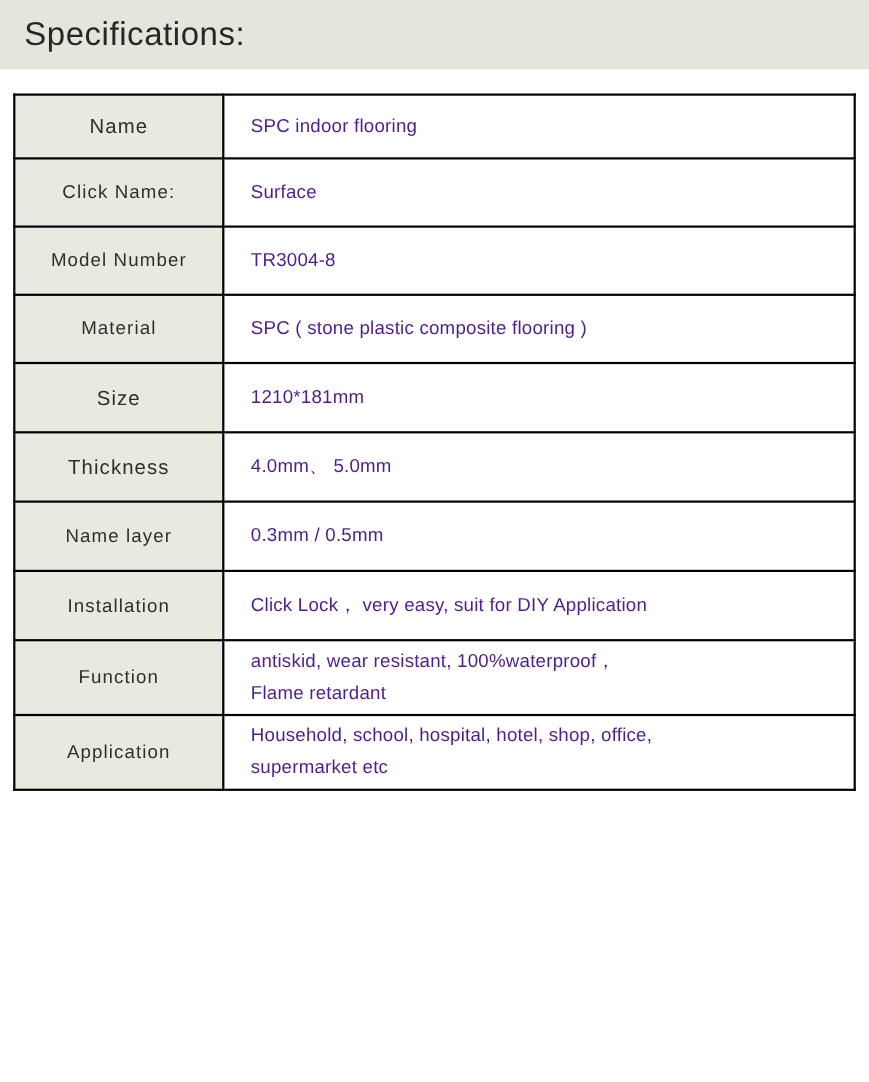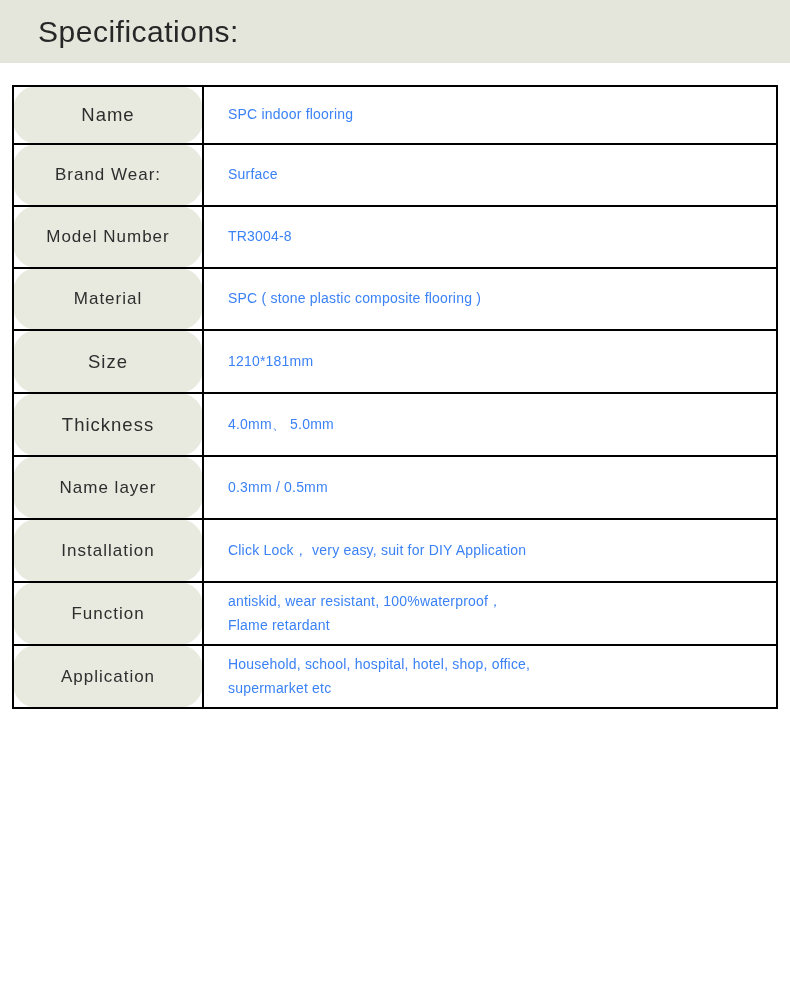--- a/index.html
+++ b/index.html
@@ -14,21 +14,21 @@
   .title-banner {
     width: 790px;
     height: 63px;
     background: #e5e6db;
     display: flex;
     align-items: center;
     box-sizing: border-box;
     padding-left: 22px;
   }
   .title-banner h1 {
-    margin: 16px;
+    margin: 0;
     font-size: 30px;
     font-weight: 500;
     letter-spacing: 0.5px;
     color: #272727;
   }
   .spec-table {
     margin: 22px 0 0 12px;
     width: 766px;
     border-collapse: collapse;
     table-layout: fixed;
@@ -42,28 +42,28 @@
     width: 190px;
     background: #e9eadf;
     text-align: center;
     font-size: 17px;
     letter-spacing: 1px;
     color: #2e2e2e;
     padding: 4px 6px;
   }
   .spec-table td.value-cell {
     background: #ffffff;
-    font-size: 14px;
-    color: #3b82f6;
+    font-size: 17px;
+    color: #4c1d95;
     padding: 4px 10px 4px 24px;
     white-space: pre-line;
     line-height: 1.7;
     letter-spacing: 0.2px;
   }
-  .spec-table tr td { height: 62px; border-radius: 24px; }
+  .spec-table tr td { height: 62px; }
   .spec-table tr:nth-child(1) td { height: 58px; }
   .spec-table tr:nth-child(5) td,
   .spec-table tr:nth-child(6) td,
   .spec-table tr:nth-child(7) td,
   .spec-table tr:nth-child(8) td,
   .spec-table tr:nth-child(9) td,
   .spec-table tr:nth-child(10) td { height: 63px; }
   .spec-table tr:nth-child(11) td { height: 126px; }
   .spec-table tr:nth-child(12) td { height: 125px; }
   .spec-table tr:nth-child(5) td.label-cell,
@@ -78,21 +78,21 @@
 </div>
 
 <table class="spec-table">
   <tbody>
 
   <tr>
       <td class="label-cell">Name</td>
       <td class="value-cell">SPC indoor flooring</td>
     </tr>
       <tr>
-      <td class="label-cell">Brand Wear:</td>
+      <td class="label-cell">Click Name:</td>
       <td class="value-cell">Surface</td>
     </tr>
       <tr>
       <td class="label-cell">Model Number</td>
       <td class="value-cell">TR3004-8</td>
     </tr>
       <tr>
       <td class="label-cell">Material</td>
       <td class="value-cell">SPC ( stone plastic composite flooring )</td>
     </tr>

